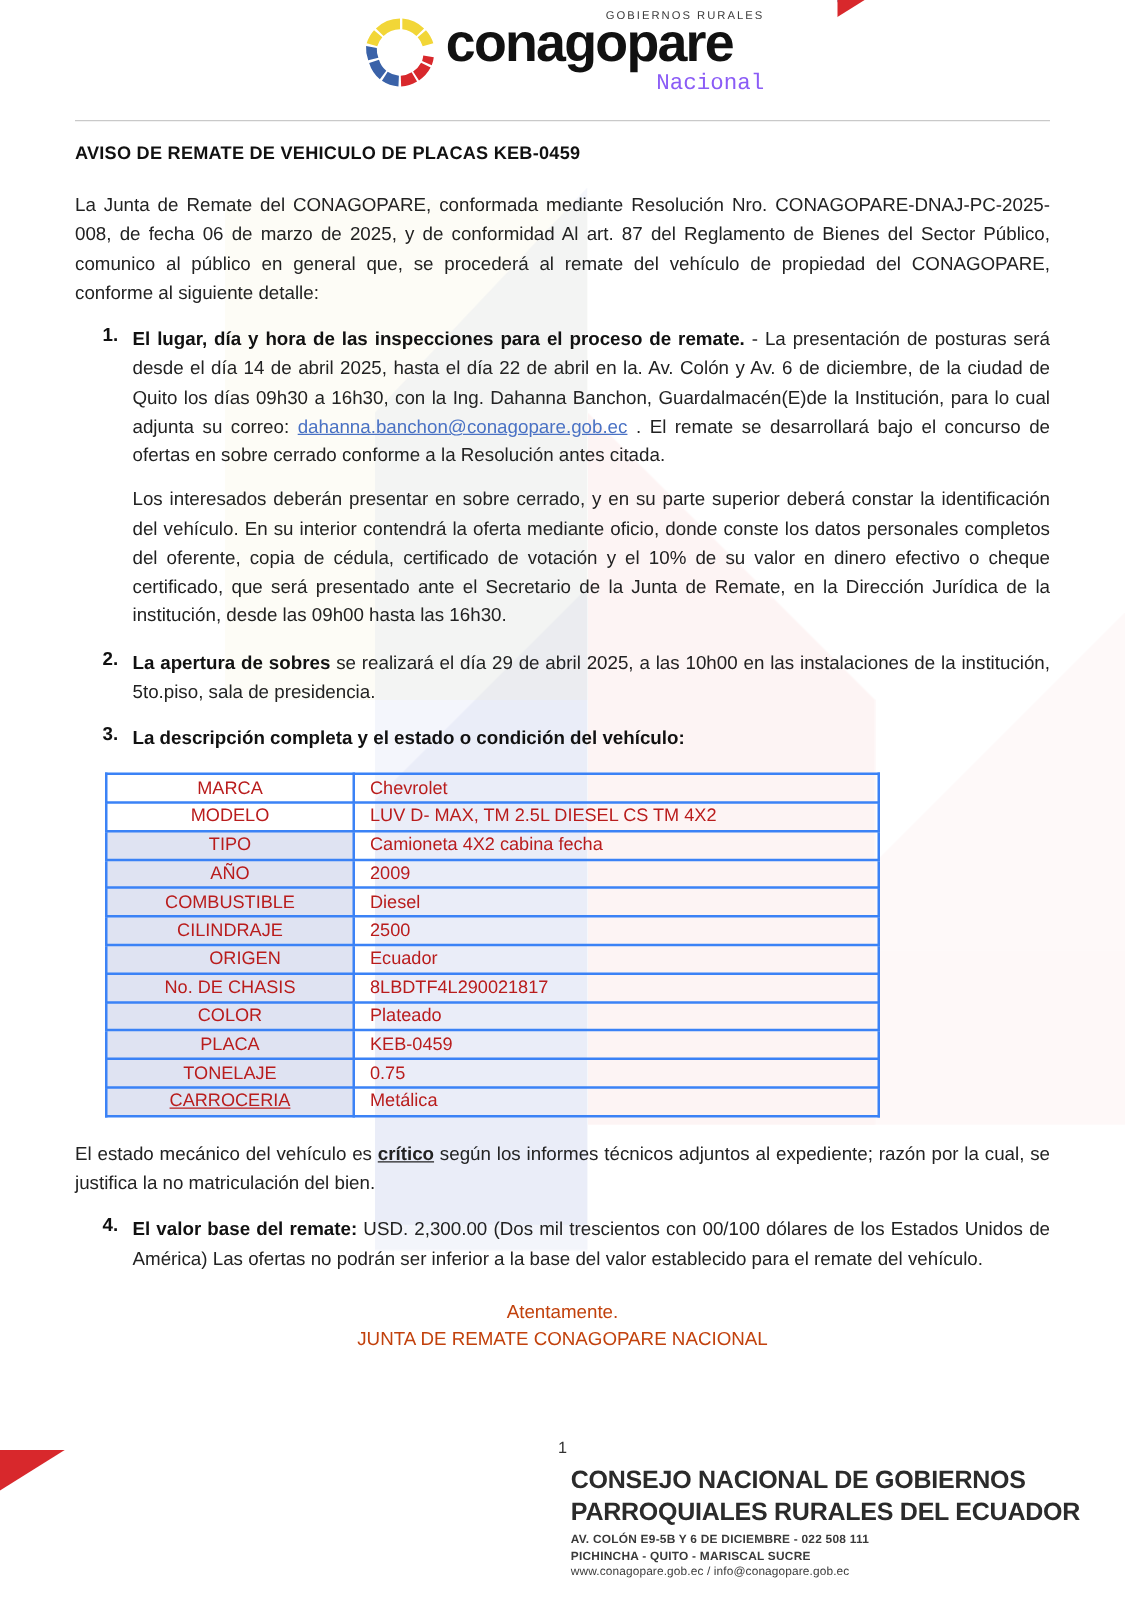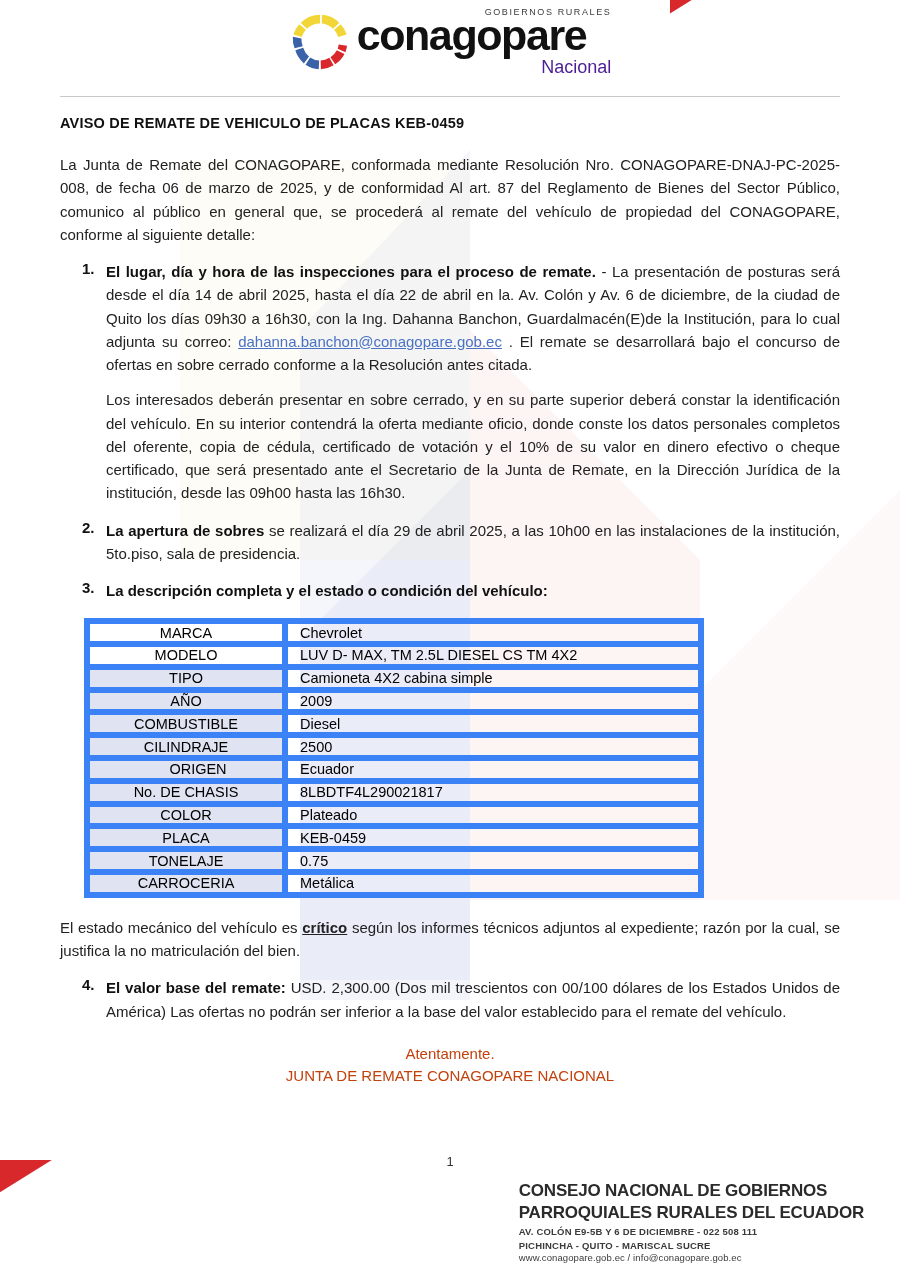--- a/index.html
+++ b/index.html
@@ -81,23 +81,24 @@
   }
   .logo-name {
     font-size: 43px;
     font-weight: bold;
     letter-spacing: -1.4px;
     color: #111;
     margin-top: -4px;
   }
   .logo-sub {
     font-size: 18px;
-    color: #4c1d95;
+    color: #8b5cf6;
     text-align: right;
     margin-top: 1px;
+    font-family: Liberation Mono, monospace;
   }
 
   .head-rule {
     border: none;
     border-top: 1px solid #c9c9c9;
     margin: 4px 0 18px 0;
   }
 
   
   .doc-title {
@@ -154,24 +155,24 @@
     padding-left: 24px;
     margin: 16px 0 18px 0;
   }
   table.vehicle {
     border-collapse: collapse;
     width: 620px;
     font-size: 14.5px;
     background: transparent;
   }
   table.vehicle td {
-    border: 6px solid #3b82f6;
+    border: 2px solid #3b82f6;
     height: 22.8px;
     padding: 0 8px;
-    color: #000000;
+    color: #b91c1c;
     white-space: nowrap;
   }
   table.vehicle td.k {
     width: 198px;
     text-align: center;
   }
   table.vehicle td.v {
     text-align: left;
     padding-left: 12px;
   }
@@ -195,21 +196,21 @@
   
   .footer {
     position: absolute;
     right: 36px;
     bottom: 16px;
     text-align: left;
     z-index: 6;
     line-height: 1.28;
   }
   .footer .f1 {
-    font-size: 17px;
+    font-size: 20px;
     font-weight: bold;
     color: #2b2b2b;
     letter-spacing: -0.2px;
   }
   .footer .f2 {
     font-size: 9.5px;
     font-weight: bold;
     color: #3a3a3a;
     letter-spacing: 0.2px;
     margin-top: 2px;
@@ -319,21 +320,21 @@
           <tr>
             <td class="k">MARCA</td>
             <td class="v">Chevrolet</td>
           </tr>
           <tr>
             <td class="k">MODELO</td>
             <td class="v">LUV D- MAX, TM 2.5L DIESEL CS TM 4X2</td>
           </tr>
           <tr>
             <td class="k" style="background: rgb(223, 227, 242);">TIPO</td>
-            <td class="v">Camioneta 4X2 cabina simple</td>
+            <td class="v">Camioneta 4X2 cabina fecha</td>
           </tr>
           <tr>
             <td class="k" style="background: rgb(223, 227, 242);">AÑO</td>
             <td class="v">2009</td>
           </tr>
           <tr>
             <td class="k" style="background: rgb(223, 227, 242);">COMBUSTIBLE</td>
             <td class="v">Diesel</td>
           </tr>
           <tr>
@@ -354,21 +355,21 @@
           </tr>
           <tr>
             <td class="k" style="background: rgb(223, 227, 242);">PLACA</td>
             <td class="v">KEB-0459</td>
           </tr>
           <tr>
             <td class="k" style="background: rgb(223, 227, 242);">TONELAJE</td>
             <td class="v">0.75</td>
           </tr>
           <tr>
-            <td class="k" style="background: rgb(223, 227, 242);">CARROCERIA</td>
+            <td class="k" style="background: rgb(223, 227, 242); text-decoration: underline;">CARROCERIA</td>
             <td class="v">Metálica</td>
           </tr>
         </tbody>
     </table>
   </div>
 
   <p class="para">
     <span>El estado mecánico del vehículo es</span>
     <u>crítico</u>
     <span>según los informes técnicos adjuntos al expediente; razón por la cual, se justifica la no matriculación del bien.</span>

